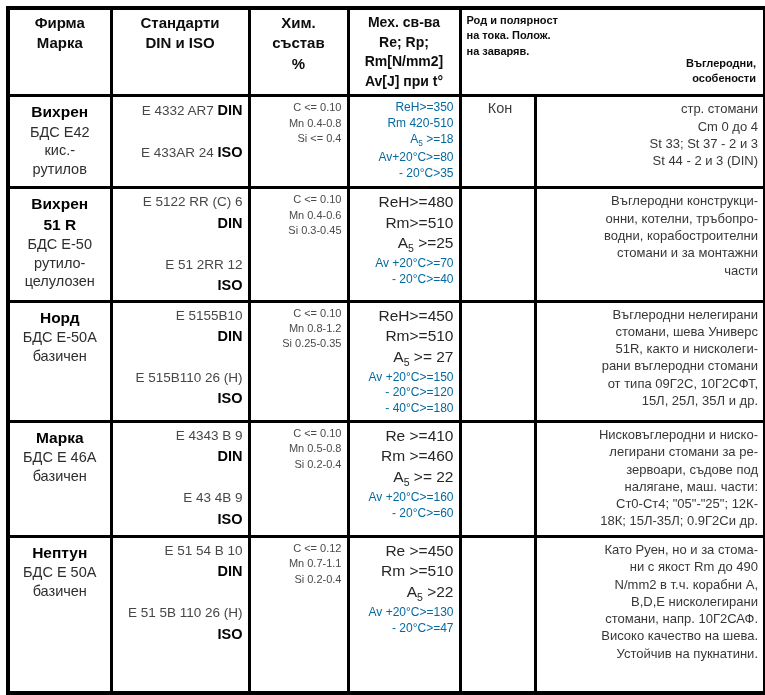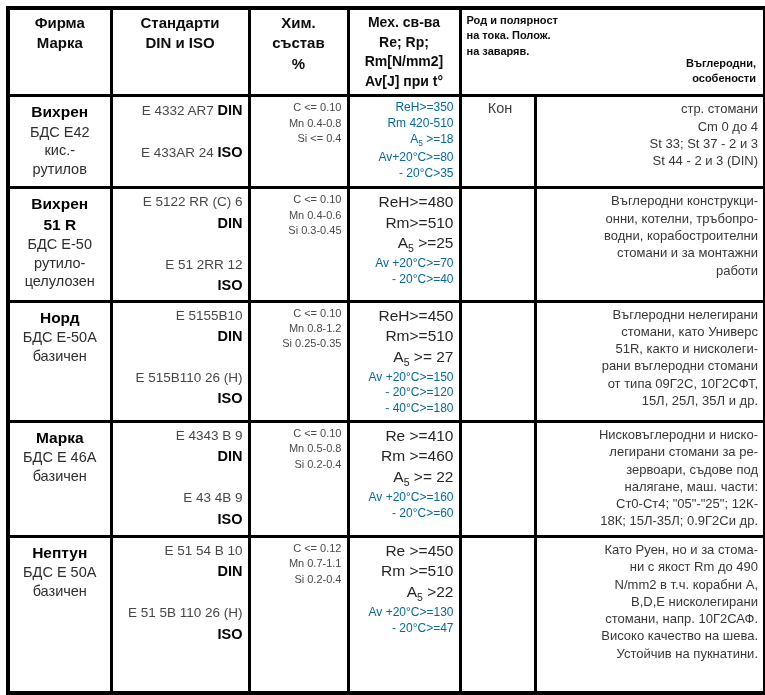--- a/index.html
+++ b/index.html
@@ -143,21 +143,21 @@
             <div>A<sub>5</sub> &gt;=25</div>
             <div class="sm">Av +20°C&gt;=70</div>
             <div class="sm ind2">- 20°C&gt;=40</div>
           </td>
       <td class="c-pol"></td>
       <td class="c-app">
             <div>Въглеродни конструкци-</div>
             <div>онни, котелни, тръбопро-</div>
             <div>водни, корабостроителни</div>
             <div>стомани и за монтажни</div>
-            <div>работи</div>
+            <div>части</div>
           </td>
     </tr>
 
     <tr style="height:115px">
       <td class="c-brand">
             <div><b>Норд</b></div>
             <div>БДС Е-50А</div>
             <div>базичен</div>
           </td>
       <td class="c-std">
@@ -176,21 +176,21 @@
             <div>ReH&gt;=450</div>
             <div>Rm&gt;=510</div>
             <div>A<sub>5</sub> &gt;= 27</div>
             <div class="sm">Av +20°C&gt;=150</div>
             <div class="sm ind2">- 20°C&gt;=120</div>
             <div class="sm ind2">- 40°C&gt;=180</div>
           </td>
       <td class="c-pol"></td>
       <td class="c-app">
             <div>Въглеродни нелегирани</div>
-            <div>стомани, като Универс</div>
+            <div>стомани, шева Универс</div>
             <div>51R, както и нисколеги-</div>
             <div>рани въглеродни стомани</div>
             <div>от типа 09Г2С, 10Г2СФТ,</div>
             <div>15Л, 25Л, 35Л и др.</div>
           </td>
     </tr>
 
     <tr style="height:115px">
       <td class="c-brand">
             <div><b>Марка</b></div>

